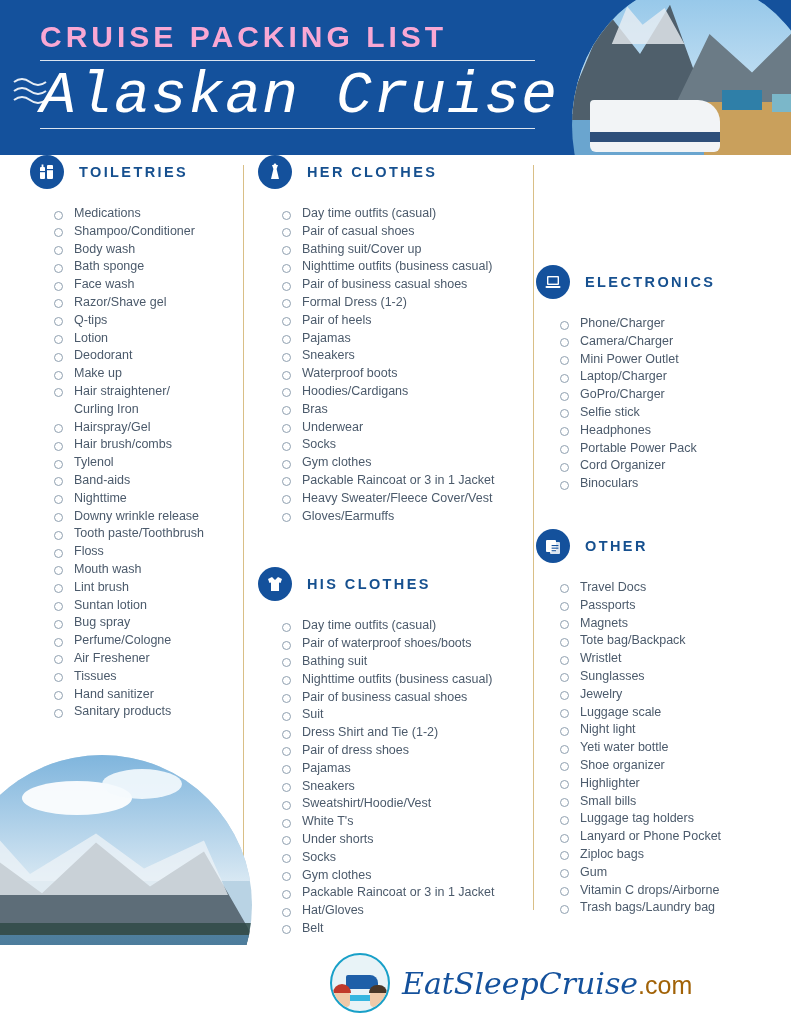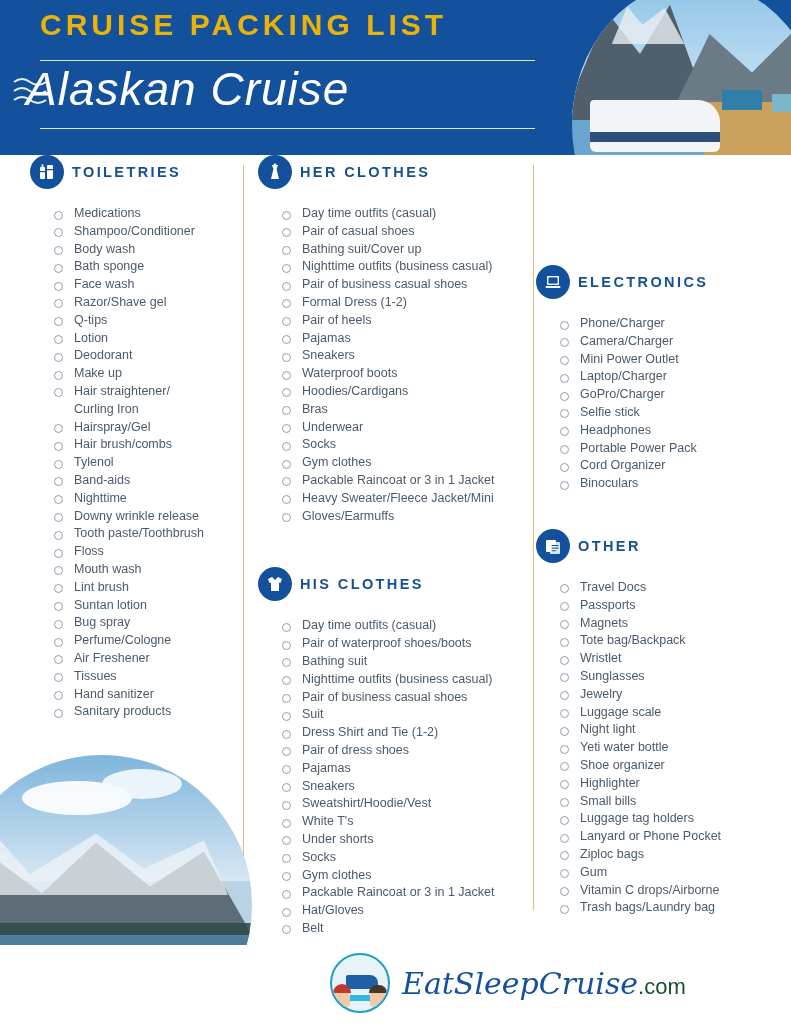--- a/index.html
+++ b/index.html
@@ -17,34 +17,34 @@
   .header {
     position: relative;
     width: 791px;
     height: 155px;
     background: #14519c;
     overflow: hidden;
   }
   .header-title {
     position: absolute;
     left: 40px;
-    top: 8px;
+    top: 20px;
     font-size: 30px;
     letter-spacing: 4px;
-    color: #eab308;
+    color: #f9a8d4;
     font-weight: bold;
     font-family: "Liberation Sans", sans-serif;
   }
   .header-sub {
     position: absolute;
-    left: 26px;
+    left: 40px;
     top: 62px;
-    font-size: 46px;
+    font-size: 60px;
     color: #ffffff;
-    font-family: Liberation Sans, sans-serif;
+    font-family: Liberation Mono, monospace;
     font-style: italic;
     letter-spacing: 1px;
   }
   .header-sub-rule-top,
   .header-sub-rule-bot {
     position: absolute;
     background: rgba(255,255,255,0.85);
     height: 1px;
   }
   .header-sub-rule-top { left: 40px; top: 60px; width: 495px; }
@@ -139,21 +139,21 @@
     width: 1px;
     height: 745px;
     background: #d9bf86;
   }
   .vrule-a { left: 243px; }
   .vrule-b { left: 533px; }
 
   .sect-head {
     display: flex;
     align-items: center;
-    gap: 8px;
+    gap: 15px;
     margin-bottom: 16px;
   }
   .sect-icon {
     width: 34px; height: 34px;
     border-radius: 50%;
     background: #14519c;
     display: flex; align-items: center; justify-content: center;
     flex: 0 0 34px;
   }
   .sect-icon svg { display: block; }
@@ -258,22 +258,22 @@
   .footer-logo-text {
     font-family: "DejaVu Serif", serif;
     font-style: italic;
     font-size: 30px;
     color: #14519c;
     letter-spacing: 0px;
   }
   .footer-logo-text .dotcom {
     font-family: "Liberation Sans", sans-serif;
     font-style: normal;
-    font-size: 22px;
-    color: #14532d;
+    font-size: 25px;
+    color: #a16207;
   }
 </style>
 </head>
 <body>
 
 <div class="header">
 
   <svg class="wave-deco" viewBox="0 0 40 40">
     <path d="M2 8 q8 -6 16 0 t16 0" stroke="#ffffff" stroke-width="2" fill="none" opacity="0.9"></path>
     <path d="M2 17 q8 -6 16 0 t16 0" stroke="#ffffff" stroke-width="2" fill="none" opacity="0.9"></path>
@@ -380,21 +380,21 @@
         <li>Pair of heels</li>
         <li>Pajamas</li>
         <li>Sneakers</li>
         <li>Waterproof boots</li>
         <li>Hoodies/Cardigans</li>
         <li>Bras</li>
         <li>Underwear</li>
         <li>Socks</li>
         <li>Gym clothes</li>
         <li>Packable Raincoat or 3 in 1 Jacket</li>
-        <li>Heavy Sweater/Fleece Jacket/Mini</li>
+        <li>Heavy Sweater/Fleece Cover/Vest</li>
         <li>Gloves/Earmuffs</li>
       </ul>
     </div>
 
     <div class="block block-his">
       <div class="sect-head">
         <span class="sect-icon">
           <svg width="20" height="20" viewBox="0 0 20 20">
             <path d="M7 3 L10 6 L13 3 L17 5 L15.5 9 L14 8.5 V17 H6 V8.5 L4.5 9 L3 5 Z" fill="#ffffff"></path>
           </svg>

